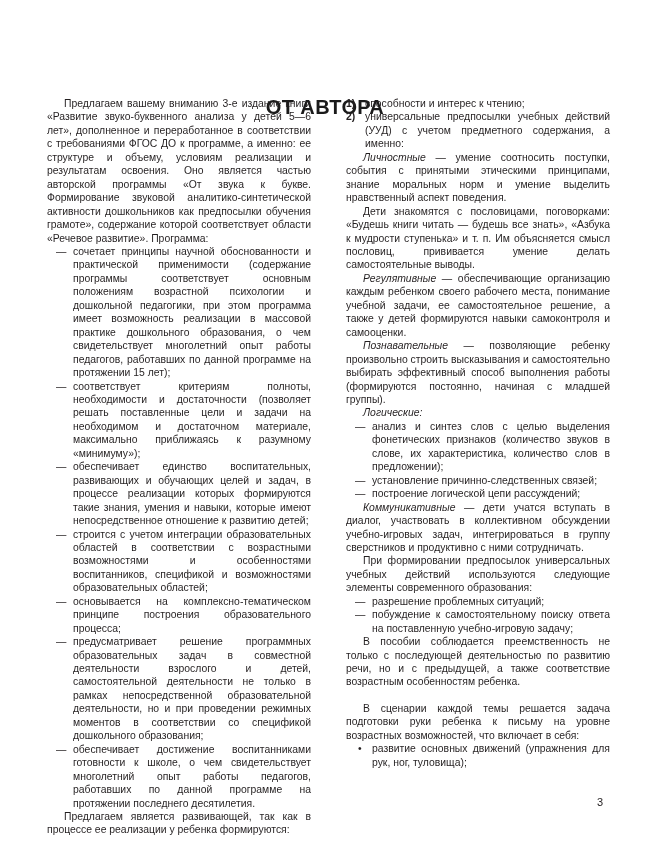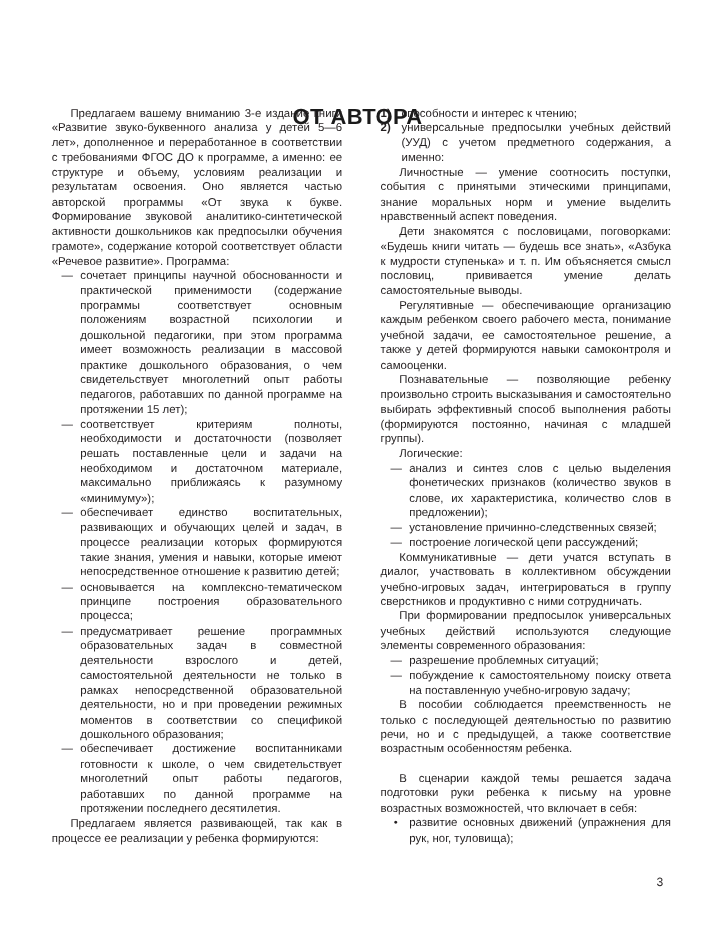--- a/index.html
+++ b/index.html
@@ -53,20 +53,21 @@
     line-height: 13.45px;
     text-align: justify;
     text-justify: inter-word;
     hyphens: manual;
     color: #231f20;
   }
   p.indent {
     text-indent: 17px;
   }
   .italic-lead {
+    font-style: italic;
   }
   ul.dash-list,
   ul.num-list,
   ul.dot-list {
     list-style: none;
     margin: 0;
     padding: 0;
   }
   ul.dash-list > li {
     position: relative;
@@ -132,20 +133,21 @@
   <div class="columns">
 
     <div class="col">
 
       <p class="indent">Предлагаем вашему вниманию 3-е издание книги «Развитие звуко-буквенного анализа у детей 5—6 лет», дополненное и переработанное в соответствии с требованиями ФГОС ДО к программе, а именно: ее структуре и объему, условиям реализации и результатам освоения. Оно является частью авторской программы «От звука к букве. Формирование звуковой аналитико-синтетической активности дошкольников как предпосылки обучения грамоте», содержание которой соответствует области «Речевое развитие». Программа:</p>
 
       <ul class="dash-list">
         <li>сочетает принципы научной обоснованности и практической применимости (содержание программы соответствует основным положениям возрастной психологии и дошкольной педагогики, при этом программа имеет возможность реализации в массовой практике дошкольного образования, о чем свидетельствует многолетний опыт работы педагогов, работавших по данной программе на протяжении 15 лет);</li>
         <li>соответствует критериям полноты, необходимости и достаточности (позволяет решать поставленные цели и задачи на необходимом и достаточном материале, максимально приближаясь к разумному «минимуму»);</li>
         <li>обеспечивает единство воспитательных, развивающих и обучающих целей и задач, в процессе реализации которых формируются такие знания, умения и навыки, которые имеют непосредственное отношение к развитию детей;</li>
+        <li>строится с учетом интеграции образовательных областей в соответствии с возрастными возможностями и особенностями воспитанников, спецификой и возможностями образовательных областей;</li>
         <li>основывается на комплексно-тематическом принципе построения образовательного процесса;</li>
         <li>предусматривает решение программных образовательных задач в совместной деятельности взрослого и детей, самостоятельной деятельности не только в рамках непосредственной образовательной деятельности, но и при проведении режимных моментов в соответствии со спецификой дошкольного образования;</li>
         <li>обеспечивает достижение воспитанниками готовности к школе, о чем свидетельствует многолетний опыт работы педагогов, работавших по данной программе на протяжении последнего десятилетия.</li>
       </ul>
 
       <p class="indent">Предлагаем является развивающей, так как в процессе ее реализации у ребенка формируются:</p>
 
     </div>
 
     <div class="col">

